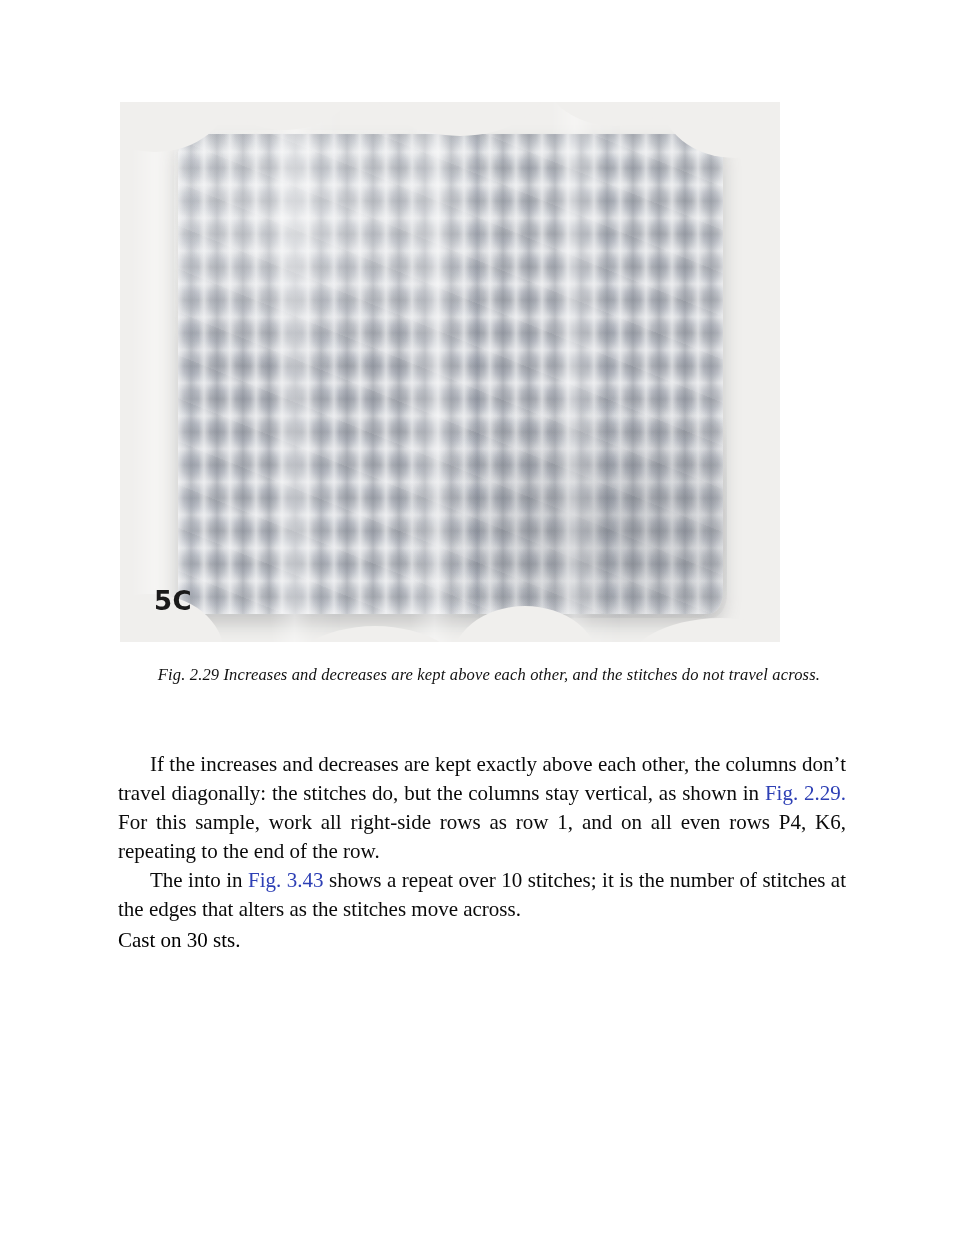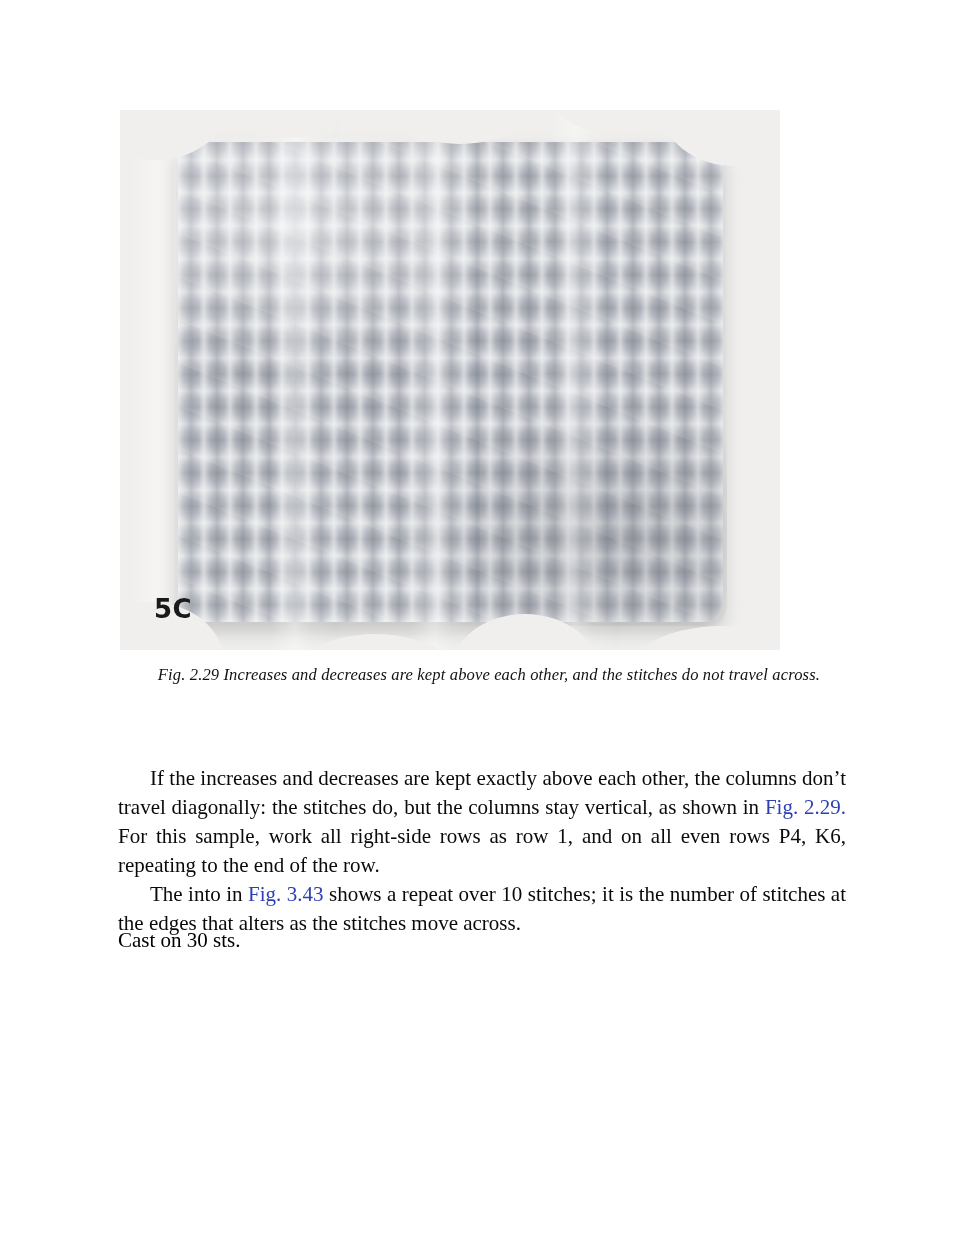--- a/index.html
+++ b/index.html
@@ -20,21 +20,21 @@
     position: absolute;
     left: 0; top: 0;
     width: 970px;
     height: 1255px;
   }
 
   
   .figure-wrap {
     position: absolute;
     left: 120px;
-    top: 110px;
+    top: 102px;
     width: 660px;
     height: 540px;
   }
   .photo {
     position: absolute;
     left: 0; top: 0;
     width: 660px;
     height: 540px;
     background: #f0efed;
     overflow: hidden;
@@ -142,21 +142,20 @@
 
   
   .body {
     position: absolute;
     left: 118px;
     top: 750px;
     width: 728px;
     font-size: 21px;
     line-height: 1.38;
     color: #0a0a0a;
-    margin-top: 14px;
   }
   .para {
     margin: 0 0 0 0;
     text-align: justify;
     text-justify: inter-word;
   }
   .para.indent { text-indent: 32px; }
   .figref { color: #2d3fb5; }
 
   .instructions {

